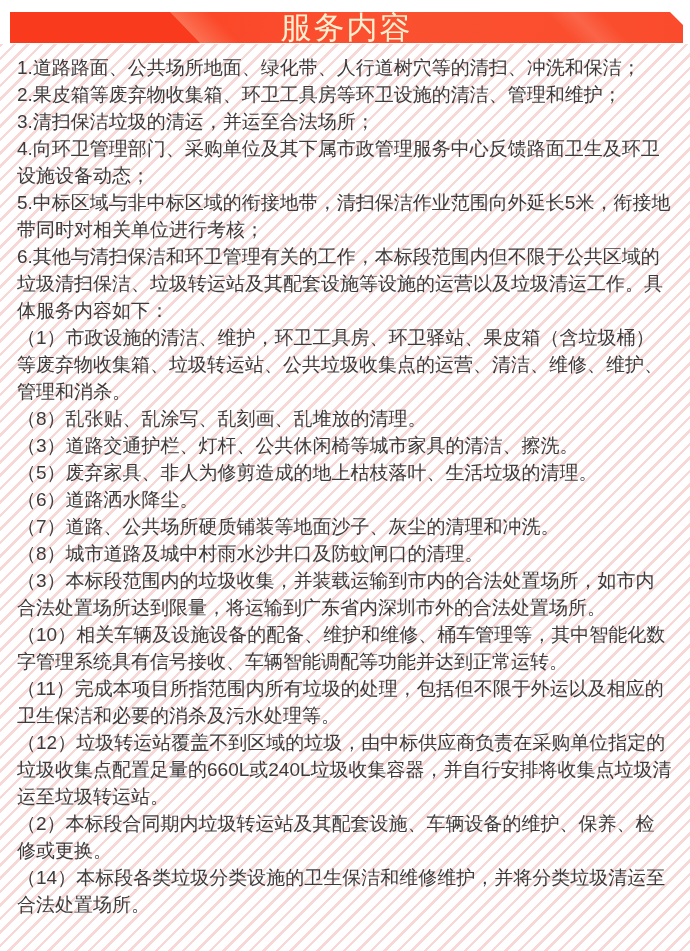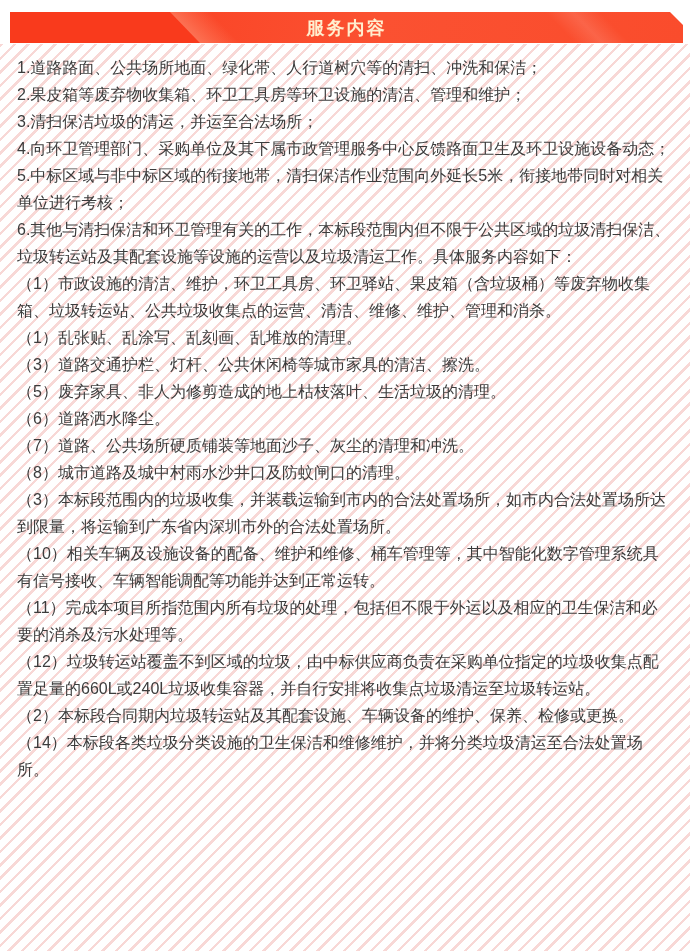--- a/index.html
+++ b/index.html
@@ -59,36 +59,36 @@
     width: 55px; height: 31px;
     background: linear-gradient(to right, rgba(255,255,255,0), rgba(255,255,255,0.13) 50%, rgba(255,255,255,0));
     transform: skewX(44deg);
     transform-origin: left bottom;
   }
   .band-title {
     position: absolute;
     left: 0; top: 0;
     width: 100%; height: 100%;
     display: flex; align-items: center; justify-content: center;
-    font-size: 18px;
-    font-weight: bold;
+    font-size: 31px;
+    font-weight: normal;
     letter-spacing: 2px;
     color: #ffeecf;
     z-index: 3;
   }
   
   .content {
     position: absolute;
     left: 17px; top: 54px;
     width: 656px;
     z-index: 1;
   }
   .content p {
     margin: 0; padding: 0;
-    font-size: 16px;
+    font-size: 19px;
     line-height: 27px;
     color: #3c3c3c;
     text-align: left;
   }
 </style>
 </head>
 <body>
 
 <div class="page">
   <div class="stripes"></div>
@@ -101,21 +101,21 @@
   </div>
 
   <div class="content">
       <p>1.道路路面、公共场所地面、绿化带、人行道树穴等的清扫、冲洗和保洁；</p>
       <p>2.果皮箱等废弃物收集箱、环卫工具房等环卫设施的清洁、管理和维护；</p>
       <p>3.清扫保洁垃圾的清运，并运至合法场所；</p>
       <p>4.向环卫管理部门、采购单位及其下属市政管理服务中心反馈路面卫生及环卫设施设备动态；</p>
       <p>5.中标区域与非中标区域的衔接地带，清扫保洁作业范围向外延长5米，衔接地带同时对相关单位进行考核；</p>
       <p>6.其他与清扫保洁和环卫管理有关的工作，本标段范围内但不限于公共区域的垃圾清扫保洁、垃圾转运站及其配套设施等设施的运营以及垃圾清运工作。具体服务内容如下：</p>
       <p>（1）市政设施的清洁、维护，环卫工具房、环卫驿站、果皮箱（含垃圾桶）等废弃物收集箱、垃圾转运站、公共垃圾收集点的运营、清洁、维修、维护、管理和消杀。</p>
-      <p>（1）乱张贴、乱涂写、乱刻画、乱堆放的清理。</p>
+      <p>（8）乱张贴、乱涂写、乱刻画、乱堆放的清理。</p>
       <p>（3）道路交通护栏、灯杆、公共休闲椅等城市家具的清洁、擦洗。</p>
       <p>（5）废弃家具、非人为修剪造成的地上枯枝落叶、生活垃圾的清理。</p>
       <p>（6）道路洒水降尘。</p>
       <p>（7）道路、公共场所硬质铺装等地面沙子、灰尘的清理和冲洗。</p>
       <p>（8）城市道路及城中村雨水沙井口及防蚊闸口的清理。</p>
       <p>（3）本标段范围内的垃圾收集，并装载运输到市内的合法处置场所，如市内合法处置场所达到限量，将运输到广东省内深圳市外的合法处置场所。</p>
       <p>（10）相关车辆及设施设备的配备、维护和维修、桶车管理等，其中智能化数字管理系统具有信号接收、车辆智能调配等功能并达到正常运转。</p>
       <p>（11）完成本项目所指范围内所有垃圾的处理，包括但不限于外运以及相应的卫生保洁和必要的消杀及污水处理等。</p>
       <p>（12）垃圾转运站覆盖不到区域的垃圾，由中标供应商负责在采购单位指定的垃圾收集点配置足量的660L或240L垃圾收集容器，并自行安排将收集点垃圾清运至垃圾转运站。</p>
       <p>（2）本标段合同期内垃圾转运站及其配套设施、车辆设备的维护、保养、检修或更换。</p>

